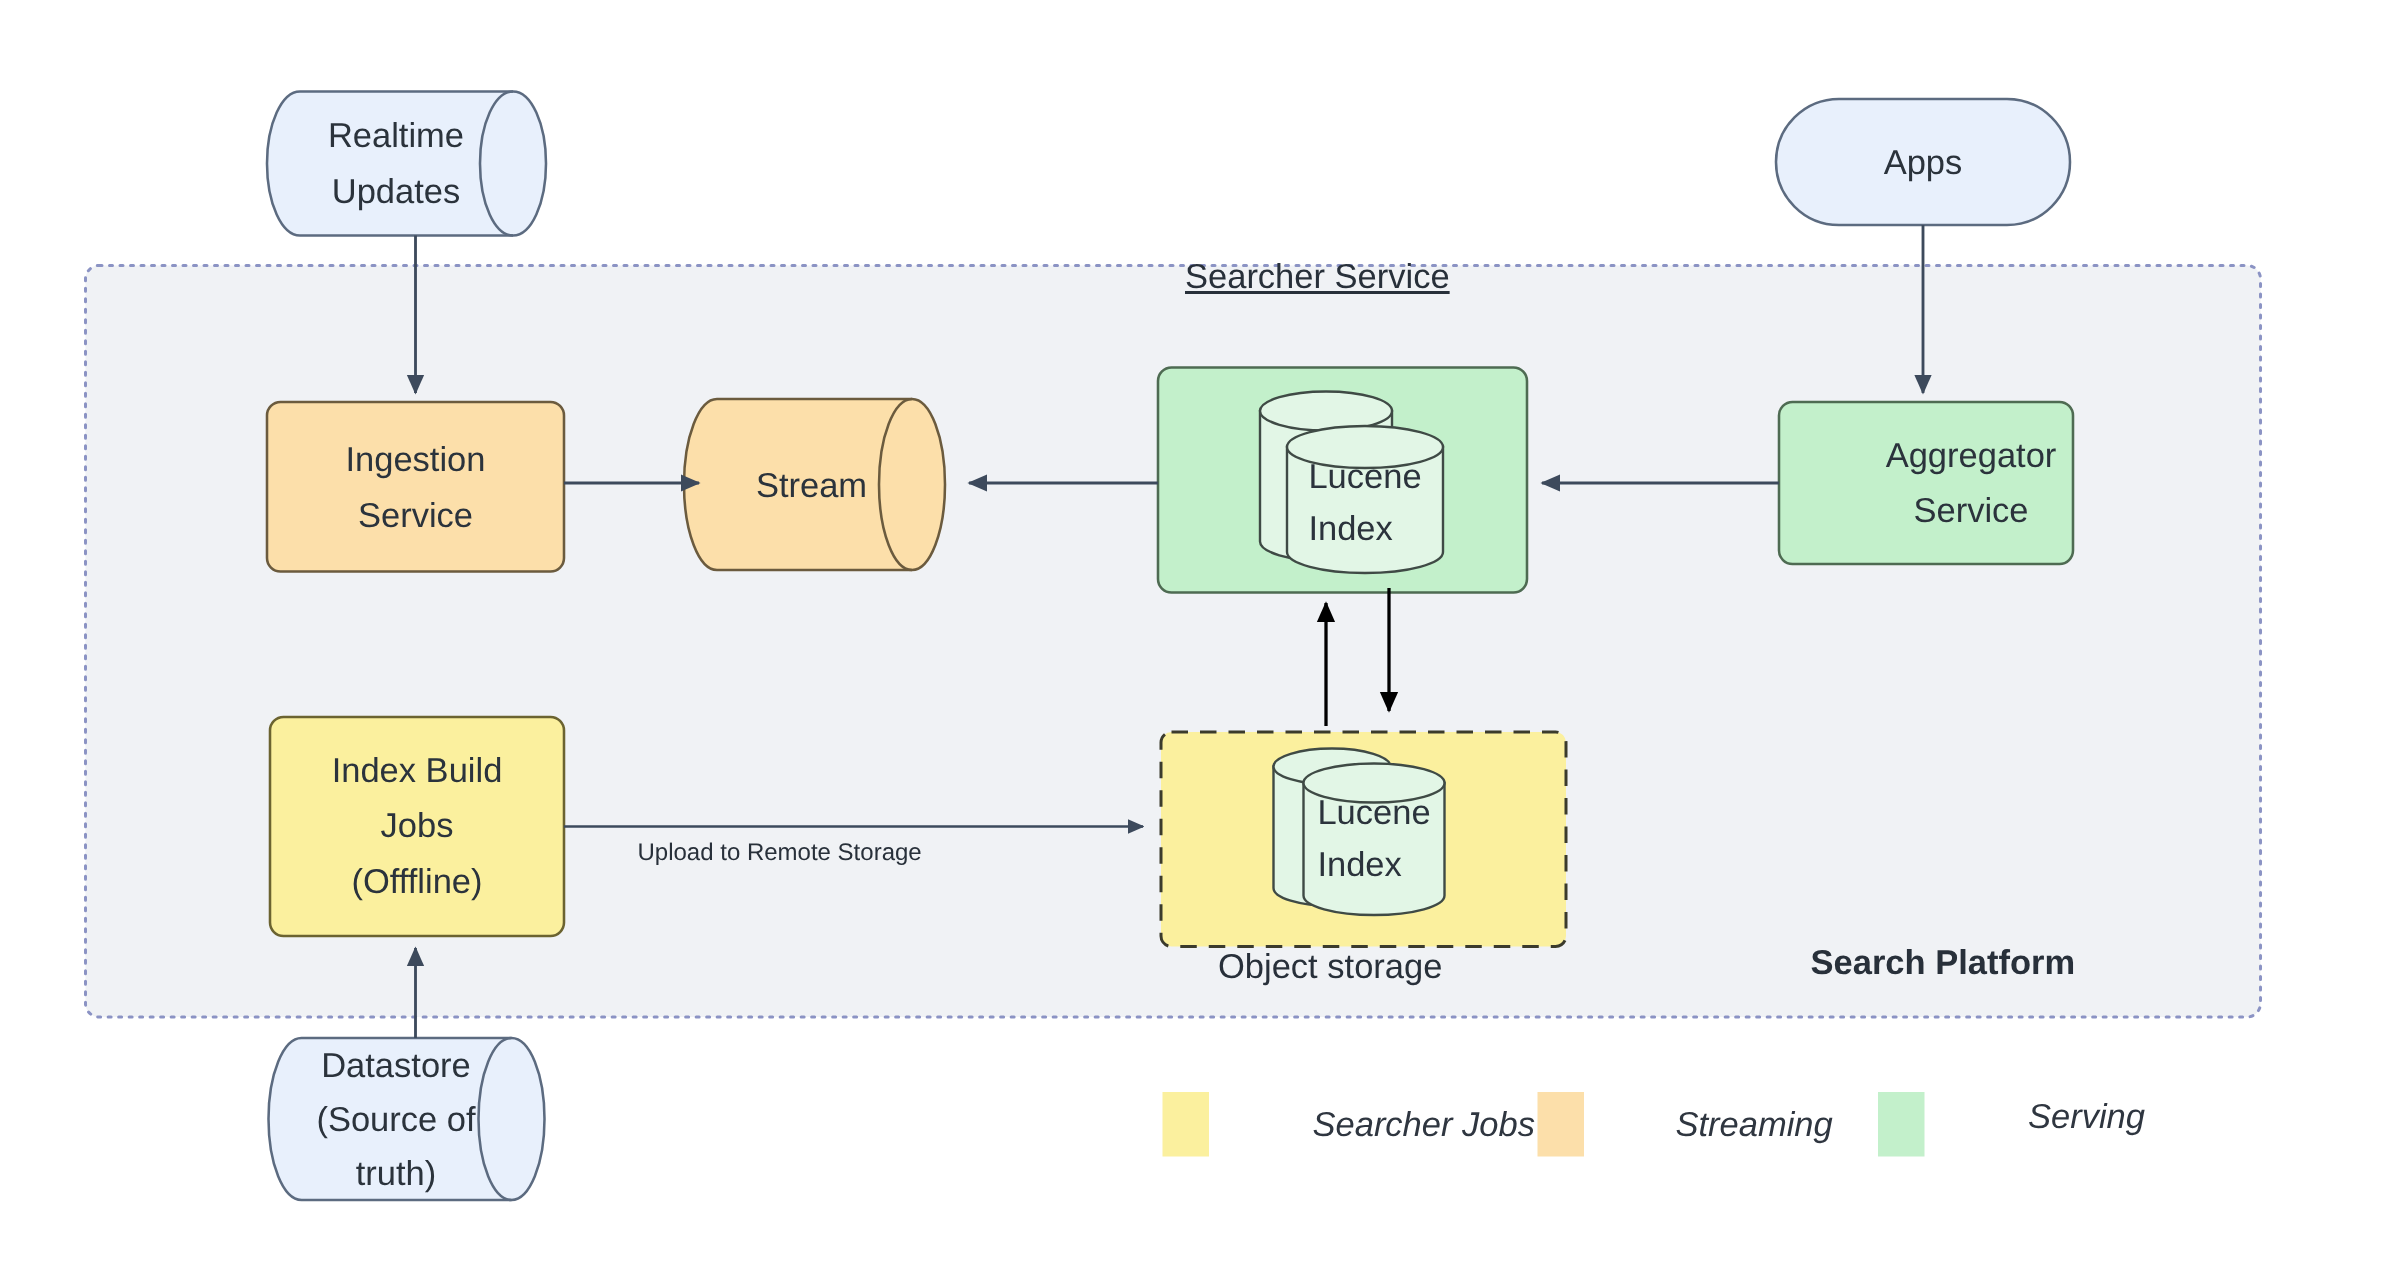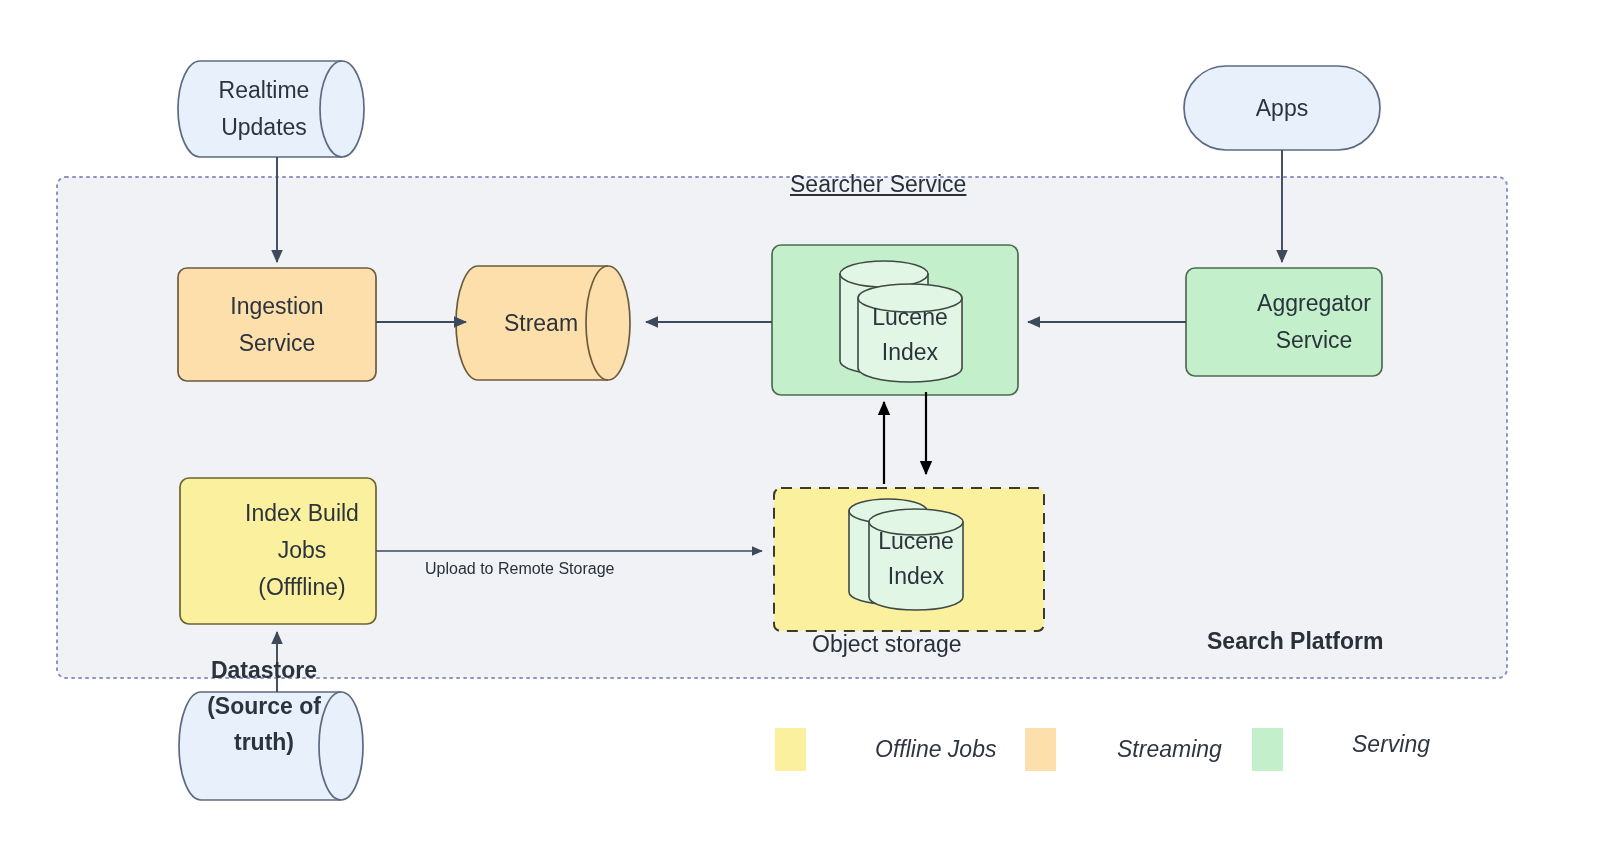--- a/index.html
+++ b/index.html
@@ -53,21 +53,21 @@
     color: #2f3640;
     font-size: 23px;
     font-style: italic;
     white-space: nowrap;
   }
   .cyl-text {
     position: absolute;
     display: flex;
     align-items: center;
     justify-content: center;
-    text-align: center;
+    text-align: left;
     color: #2b333c;
     font-size: 23px;
     line-height: 35px;
     white-space: pre-line;
     pointer-events: none;
   }
 </style>
 </head>
 <body>
 
@@ -196,36 +196,36 @@
 Service</div>
 
   <div class="node-label" style="left:474px; top:266px; width:134px; height:114px;">Stream</div>
 
   <div class="cyl-text" style="left:858px; top:300px; width:104px; height:70px;">Lucene
 Index</div>
 
   <div class="node-label" style="left:1186px; top:268px; width:196px; height:108px;padding-left:30px;">Aggregator
 Service</div>
 
-  <div class="node-label" style="left:180px; top:478px; width:196px; height:144px;margin-left:24px;">Index Build
+  <div class="node-label" style="left:180px; top:478px; width:196px; height:144px;">Index Build
 Jobs
 (Offfline)</div>
 
   <div class="free-label small" style="left:425px; top:560px;">Upload to Remote Storage</div>
 
   <div class="cyl-text" style="left:869px; top:524px; width:94px; height:70px;">Lucene
 Index</div>
 
   <div class="free-label" style="left:812px; top:631px;text-align:right;">Object storage</div>
 
   <div class="free-label bold" style="left:1207px; top:612px;margin-top:16px;">Search Platform</div>
 
-  <div class="node-label" style="left:186px; top:650px; width:156px; height:112px; line-height:36px;font-weight:bold;">Datastore
+  <div class="node-label" style="left:186px; top:690px; width:156px; height:112px; line-height:36px;">Datastore
 (Source of
 truth)</div>
 
-  <div class="legend-label" style="left:875px; top:736px;">Offline Jobs</div>
+  <div class="legend-label" style="left:875px; top:736px;">Searcher Jobs</div>
 
   <div class="legend-label" style="left:1117px; top:736px;">Streaming</div>
 
   <div class="legend-label" style="left:1352px; top:731px;">Serving</div>
 
 </div>
 
 </body></html>

